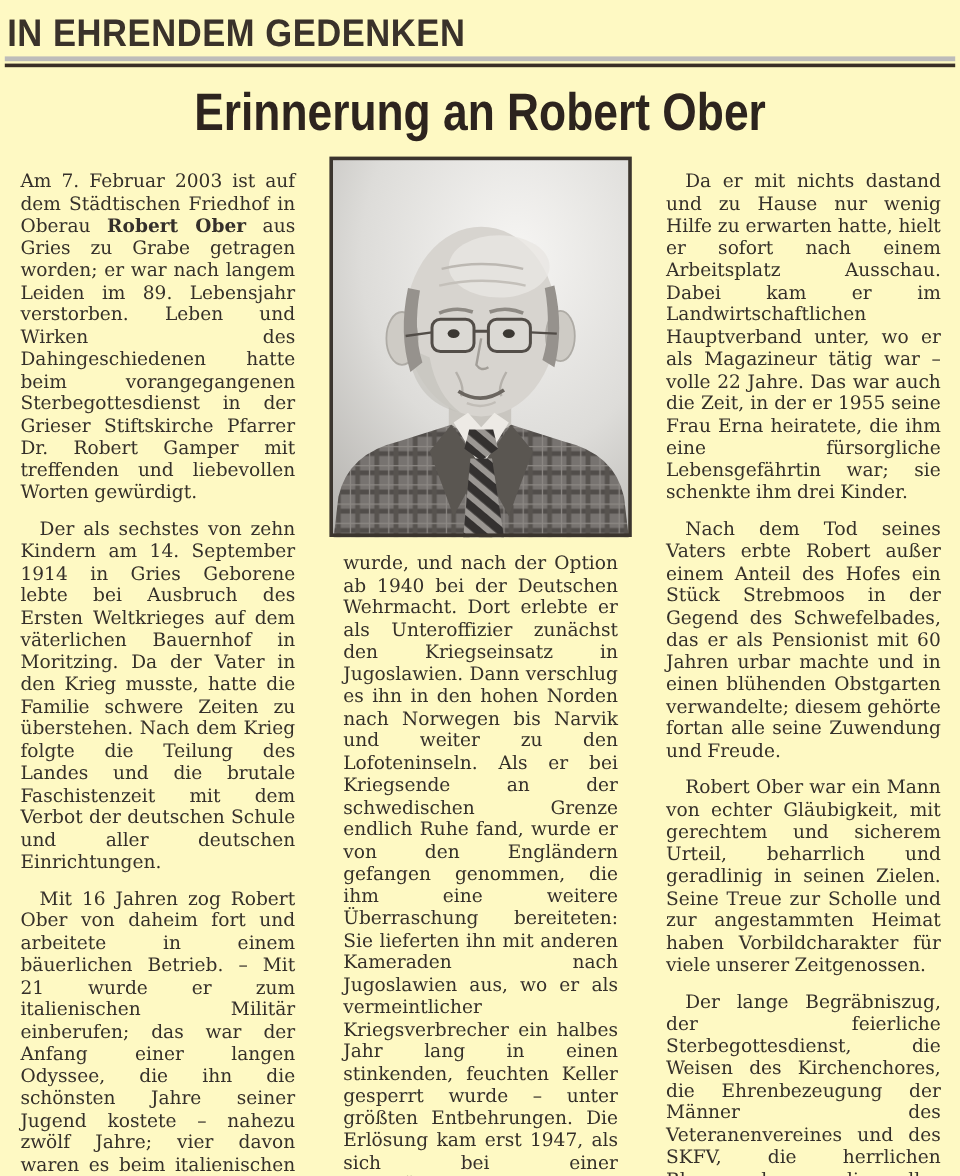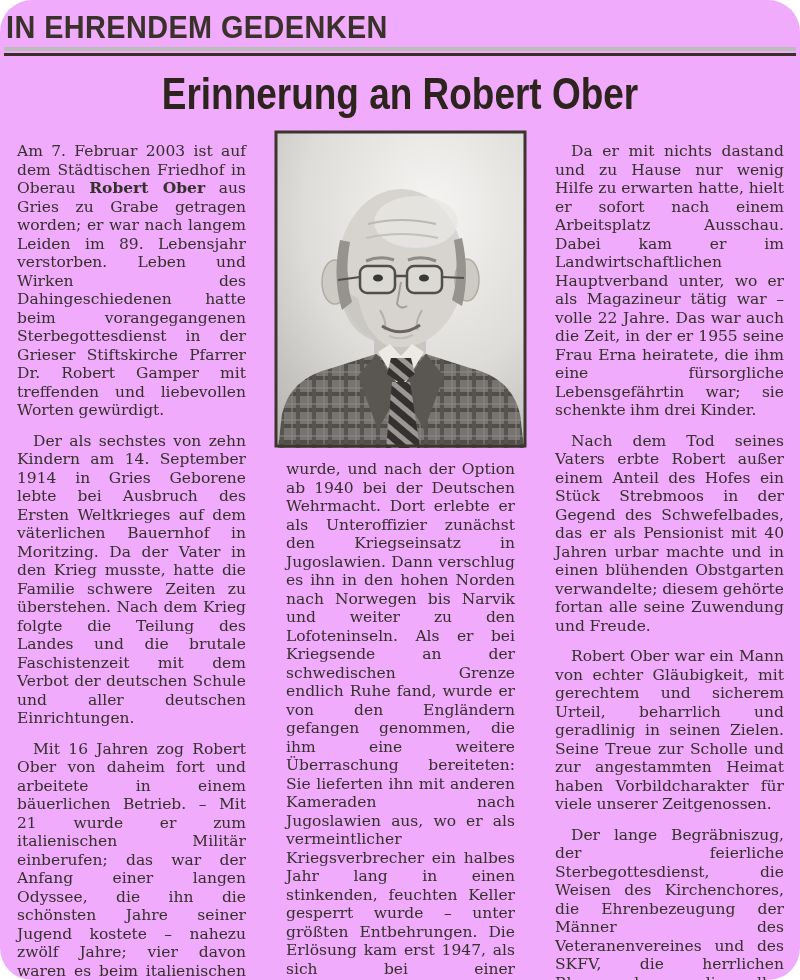--- a/index.html
+++ b/index.html
@@ -2,26 +2,25 @@
 <html lang="de"><head>
 <meta charset="utf-8">
 <style>
   * { box-sizing: border-box; }
   html, body { margin: 0; padding: 0; background: #ffffff; }
   .page {
     position: relative;
     width: 800px;
     height: 980px;
     margin: 0 auto;
-    background: #f0abfc;
+    background: #fef9c3;
     overflow: hidden;
     padding: 10px 4px 0 4px;
     font-family: "DejaVu Serif", serif;
     color: #35302a;
-    border-radius: 32px;
   }
   .kicker {
     font-family: "Liberation Sans", sans-serif;
     font-weight: 700;
     font-size: 32px;
     line-height: 34px;
     color: #3a322a;
     transform: scaleX(0.90);
     transform-origin: left center;
     white-space: nowrap;
@@ -154,19 +153,19 @@
         <path d="M117 228 L137 228 L141 244 L127 254 L113 244 Z" fill="url(#tiestripe)"></path>
         <path d="M118 252 L136 252 L146 318 L112 318 Z" fill="url(#tiestripe)"></path>
 
         <rect x="2" y="2" width="249" height="314" fill="none" stroke="#3b352e" stroke-width="3"></rect>
       </svg>
     <p><span>wurde, und nach der Option ab 1940 bei der Deutschen Wehrmacht. Dort erlebte er als Unteroffizier zunächst den Kriegseinsatz in Jugoslawien. Dann verschlug es ihn in den hohen Norden nach Norwegen bis Narvik und weiter zu den Lofoteninseln. Als er bei Kriegsende an der schwedischen Grenze endlich Ruhe fand, wurde er von den Engländern gefangen genommen, die ihm eine weitere Überraschung bereiteten: Sie lieferten ihn mit anderen Kameraden nach Jugoslawien aus, wo er als vermeintlicher Kriegsverbrecher ein halbes Jahr lang in einen stinkenden, feuchten Keller gesperrt wurde – unter größten Entbehrungen. Die Erlösung kam erst 1947, als sich bei einer Gegenüberstellung seine völlige Schuldlosigkeit herausstellte. Da schlug auch endlich die Stunde der Heimkehr.</span></p>
       </div>
 
     <div class="col">
         <p class="ind"><span>Da er mit nichts dastand und zu Hause nur wenig Hilfe zu erwarten hatte, hielt er sofort nach einem Arbeitsplatz Ausschau. Dabei kam er im Landwirtschaftlichen Hauptverband unter, wo er als Magazineur tätig war – volle 22 Jahre. Das war auch die Zeit, in der er 1955 seine Frau Erna heiratete, die ihm eine fürsorgliche Lebensgefährtin war; sie schenkte ihm drei Kinder.</span></p>
-        <p class="ind"><span>Nach dem Tod seines Vaters erbte Robert außer einem Anteil des Hofes ein Stück Strebmoos in der Gegend des Schwefelbades, das er als Pensionist mit 40 Jahren urbar machte und in einen blühenden Obstgarten verwandelte; diesem gehörte fortan alle seine Zuwendung und Freude.</span></p>
+        <p class="ind"><span>Nach dem Tod seines Vaters erbte Robert außer einem Anteil des Hofes ein Stück Strebmoos in der Gegend des Schwefelbades, das er als Pensionist mit 60 Jahren urbar machte und in einen blühenden Obstgarten verwandelte; diesem gehörte fortan alle seine Zuwendung und Freude.</span></p>
         <p class="ind"><span>Robert Ober war ein Mann von echter Gläubigkeit, mit gerechtem und sicherem Urteil, beharrlich und geradlinig in seinen Zielen. Seine Treue zur Scholle und zur angestammten Heimat haben Vorbildcharakter für viele unserer Zeitgenossen.</span></p>
         <p class="ind"><span>Der lange Begräbniszug, der feierliche Sterbegottesdienst, die Weisen des Kirchenchores, die Ehrenbezeugung der Männer des Veteranenvereines und des SKFV, die herrlichen Blumengaben – dies alles bekundet die Beliebtheit und das Ansehen, in welchem der Verstorbene bei seinen Mitbürgern stand.</span></p>
       </div>
 
   </div>
 </div>
 
 </body></html>

